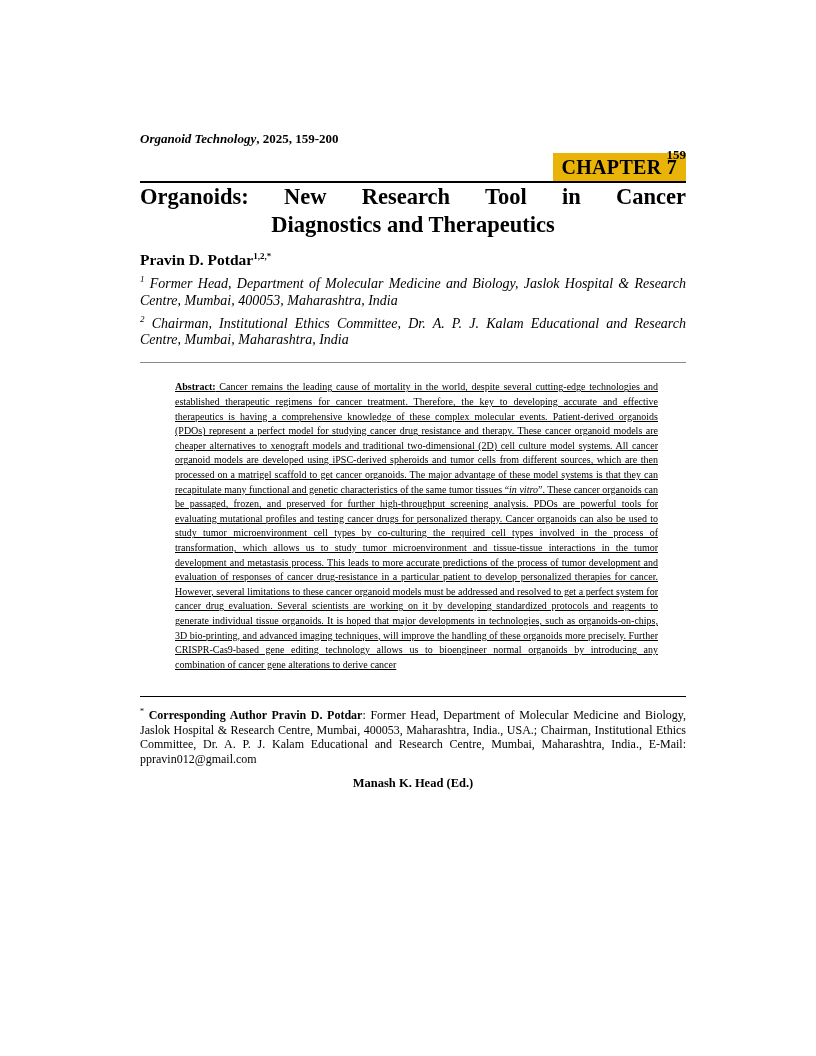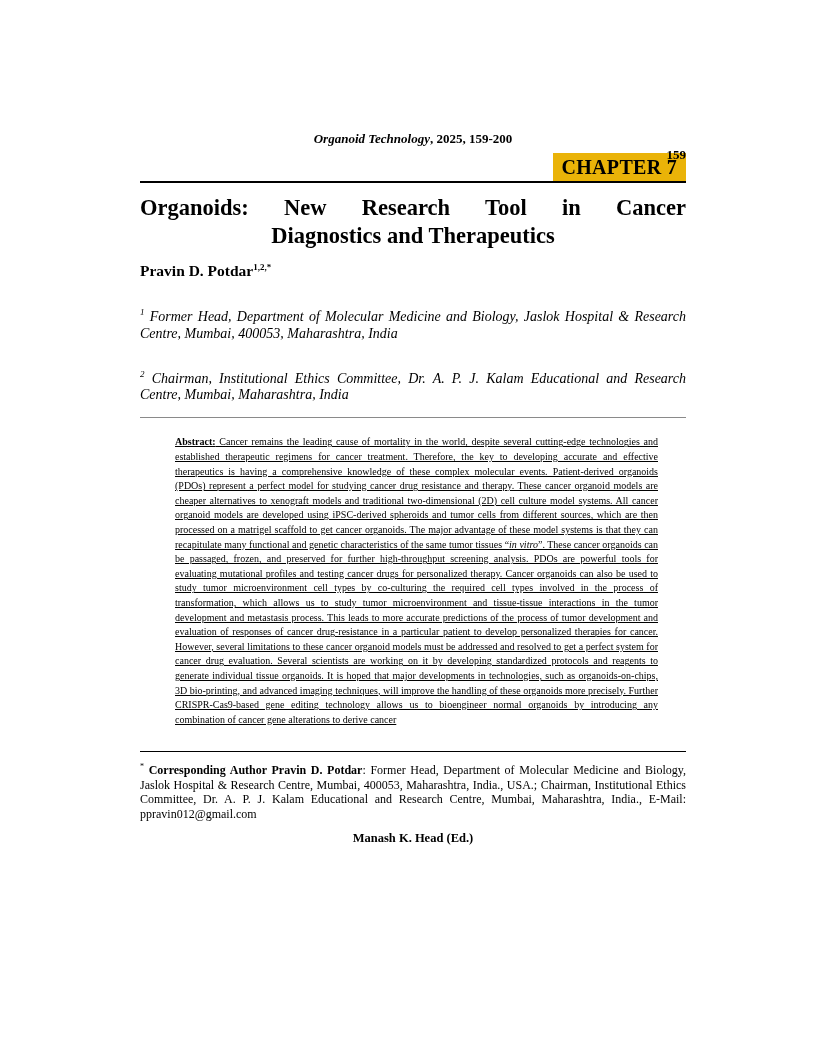--- a/index.html
+++ b/index.html
@@ -18,21 +18,20 @@
     top: 131px;
     width: 546px;
   }
 
   
   .running-head {
     position: relative;
     font-size: 13px;
     font-weight: bold;
     height: 17px;
-    text-align: center;
     white-space: nowrap;
   }
   .rh-journal { font-style: italic; }
   .rh-page {
     position: absolute;
     right: 0;
     top: 16px;
     font-style: normal;
   }
 
@@ -48,39 +47,39 @@
     background: #eab308;
     font-weight: bold;
     font-size: 20px;
     line-height: 24px;
     padding: 2px 9px 2px 9px;
     letter-spacing: 0.3px;
   }
 
   
   .chapter-title {
-    margin-top: 11px;
+    margin-top: 0;
     font-size: 22.5px;
     font-weight: bold;
     line-height: 28px;
   }
   .title-line1 { text-align: justify; text-align-last: justify; }
   .title-line2 { text-align: center; }
 
   
   .author-line {
     margin-top: 12px;
     font-size: 15.5px;
     font-weight: bold;
   }
   .author-line sup { font-size: 9px; }
 
   
   .affiliation {
-    margin-top: 24px;
+    margin-top: 2px;
     font-style: italic;
     font-size: 14px;
     line-height: 17px;
     text-align: justify;
   }
   .affiliation sup { font-size: 9px; }
 
   .aff-divider {
     margin-top: 14px;
     border: none;

